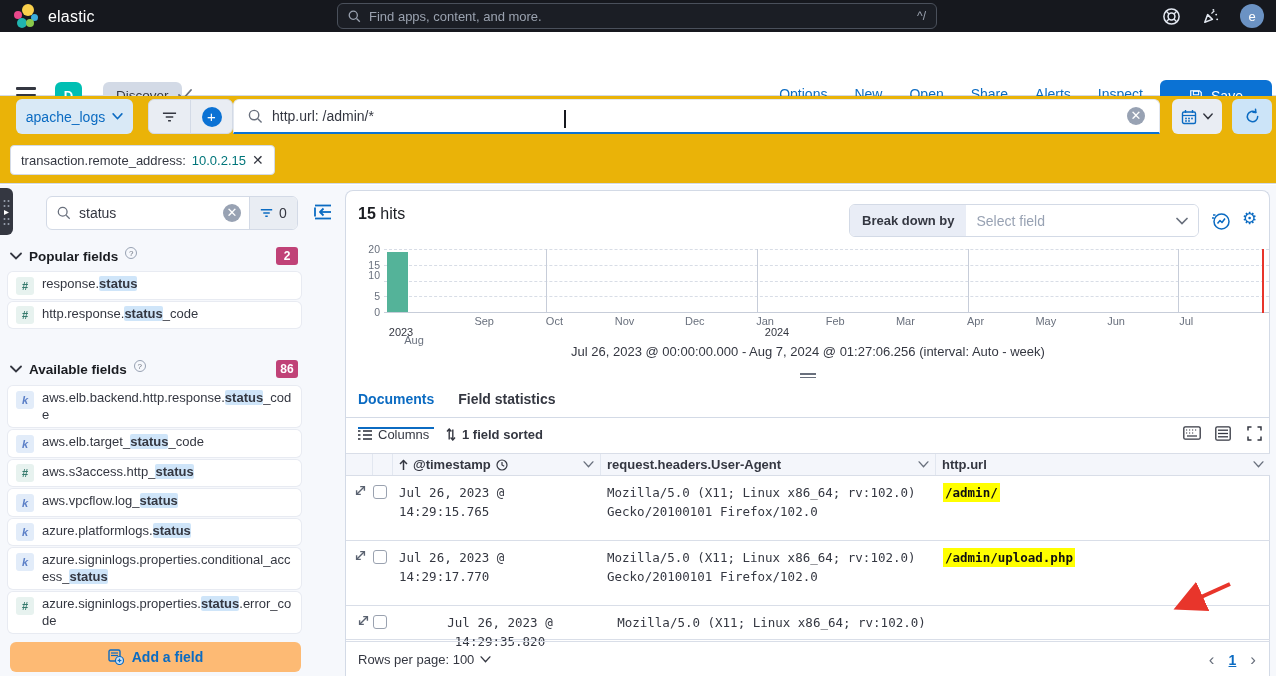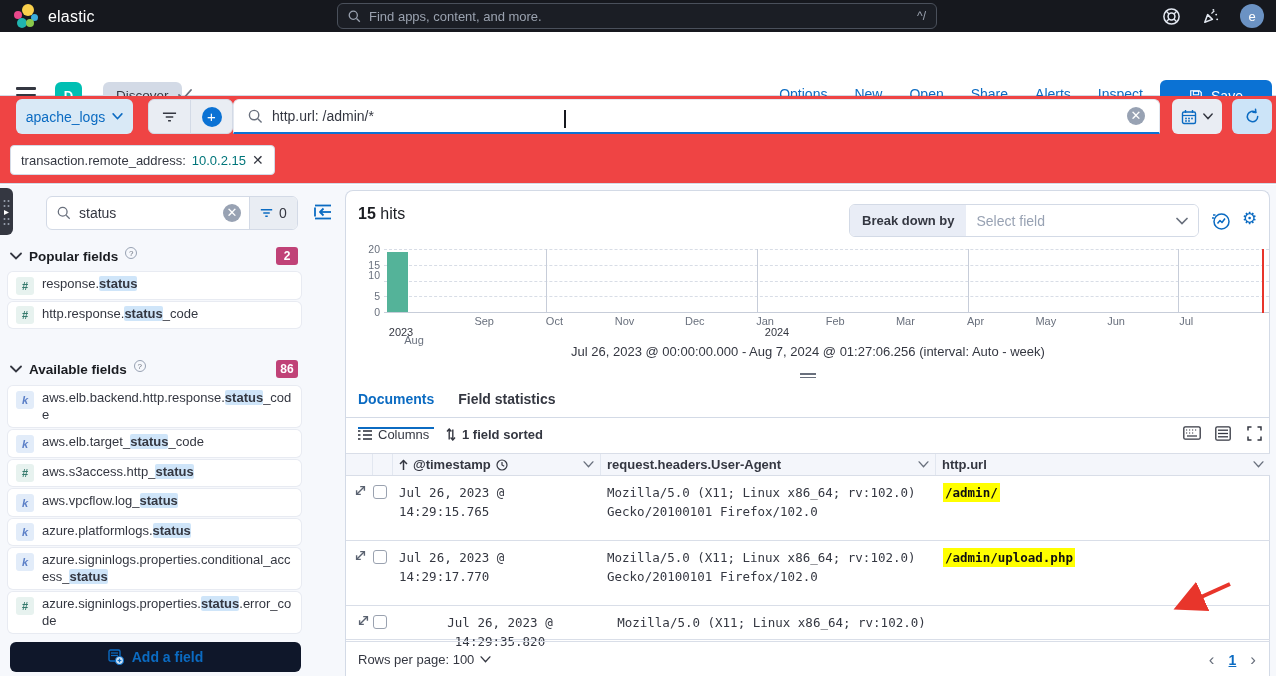--- a/index.html
+++ b/index.html
@@ -24,21 +24,21 @@
   .hamburger { position:absolute; left:16px; top:55px; width:20px; height:16px; display:flex; flex-direction:column; justify-content:space-between; cursor:pointer; }
   .hamburger i { height:2.5px; background:#343741; border-radius:1px; }
   .dbadge { position:absolute; left:55px; top:50px; width:27px; height:27px; border-radius:6px; background:#00BFB3; color:#fff; font-weight:700; font-size:13px; display:flex; align-items:center; justify-content:center; }
   .crumb { position:absolute; left:103px; top:50px; height:27px; padding:0 13px; border-radius:6px; background:#D3DAE6; color:#343741; font-size:13.5px; font-weight:500; display:flex; align-items:center; }
   .crumb-check { position:absolute; left:178px; top:57px; }
   .applinks { position:absolute; right:133px; top:54px; display:flex; gap:27px; }
   .applink { color:#0B6BC2; font-size:14px; cursor:pointer; }
   .savebtn { position:absolute; left:1160px; top:48px; width:112px; height:32px; border-radius:6px; background:#0B72D4; color:#fff; font-size:14px; display:flex; align-items:center; justify-content:center; gap:8px; cursor:pointer; }
 
   
-  .qarea { position:absolute; left:0; top:96px; width:1276px; height:88px; background:#ef4444; border-bottom:1px solid #D3DAE6; }
+  .qarea { position:absolute; left:0; top:96px; width:1276px; height:88px; background:#eab308; border-bottom:1px solid #D3DAE6; }
   .dataview { position:absolute; left:16px; top:3px; width:117px; height:35px; border-radius:6px; background:#D9E9F6; color:#0B6BC2; font-size:14px; display:flex; align-items:center; justify-content:center; gap:7px; cursor:pointer; }
   .fgroup { position:absolute; left:148px; top:3px; width:85px; height:35px; border:1px solid #D3DAE6; border-radius:6px; background:#E9EDF3; display:flex; overflow:hidden; }
   .fgroup .seg { flex:1; display:flex; align-items:center; justify-content:center; cursor:pointer; }
   .fgroup .seg + .seg { border-left:1px solid #D3DAE6; }
   .pluscircle { width:20px; height:20px; border-radius:50%; background:#0B72D4; color:#fff; font-size:15px; line-height:19px; text-align:center; }
   .qinput { position:absolute; left:233px; top:3px; width:927px; height:35px; background:#fff; border:1px solid #E3E8F0; border-bottom:2px solid #0B72D4; border-radius:6px 6px 0 0; display:flex; align-items:center; padding:0 14px; gap:9px; }
   .qtext { color:#343741; font-size:14px; }
   .caret { position:absolute; left:330px; top:10px; width:1.5px; height:18px; background:#16181E; }
   .clearbtn { margin-left:auto; width:18px; height:18px; border-radius:50%; background:#98A2B3; color:#fff; font-size:13px; line-height:17px; text-align:center; cursor:pointer; }
   .calbtn { position:absolute; left:1172px; top:3px; width:50px; height:35px; border-radius:6px; background:#E9EDF3; display:flex; align-items:center; justify-content:center; gap:6px; cursor:pointer; }
@@ -61,21 +61,21 @@
   .fieldhdr .t { font-size:13.5px; font-weight:700; color:#1A1C21; }
   .fieldhdr .q { width:12px; height:12px; border:1px solid #98A2B3; border-radius:50%; color:#69707D; font-size:8px; line-height:11px; text-align:center; margin-top:-6px; }
   .fieldhdr .badge { margin-left:auto; min-width:22px; height:18px; border-radius:3px; background:#C04277; color:#fff; font-size:12px; font-weight:700; display:flex; align-items:center; justify-content:center; padding:0 4px; }
   .flist { position:absolute; left:8px; width:293px; display:flex; flex-direction:column; gap:3px; }
   .field-item { background:#fff; border-radius:5px; box-shadow:0 0 0 1px #E8EBF2; padding:4px 8px; display:flex; gap:8px; align-items:flex-start; cursor:pointer; }
   .ficon { flex:none; width:18px; height:18px; border-radius:3px; font-size:11px; font-weight:700; display:flex; align-items:center; justify-content:center; margin-top:0.5px; }
   .ficon.number { background:#E7F2EF; color:#357A6D; }
   .ficon.keyword { background:#E2ECF9; color:#5B7FC7; font-style:italic; }
   .ftext { font-size:13px; line-height:16.5px; color:#343741; word-break:break-all; width:251px; }
   .ftext b.match { font-weight:700; background:#CFE5F9; border-radius:2px; }
-  .addfield { position:absolute; left:10px; top:642px; width:291px; height:30px; border-radius:6px; background:#0f172a; color:#0B6BC2; font-size:14px; font-weight:600; display:flex; align-items:center; justify-content:center; gap:8px; cursor:pointer; }
+  .addfield { position:absolute; left:10px; top:642px; width:291px; height:30px; border-radius:6px; background:#fdba74; color:#0B6BC2; font-size:14px; font-weight:600; display:flex; align-items:center; justify-content:center; gap:8px; cursor:pointer; }
 
   
   .panel { position:absolute; left:345px; top:190px; width:925px; height:486px; background:#fff; border:1px solid #D3DAE6; border-bottom:none; border-radius:8px 8px 0 0; }
   .hits { position:absolute; left:12px; top:14px; font-size:16px; color:#1A1C21; }
   .hits b { font-weight:700; }
   .breakdown { position:absolute; left:503px; top:13px; width:350px; height:33px; border:1px solid #D3DAE6; border-radius:6px; display:flex; overflow:hidden; }
   .breakdown .lbl { background:#E9EDF6; padding:0 12px; display:flex; align-items:center; font-size:13px; font-weight:700; color:#343741; }
   .breakdown .fld { flex:1; background:#fff; display:flex; align-items:center; padding:0 10px; gap:8px; cursor:pointer; }
   .breakdown .fld .ph { color:#98A2B3; font-size:14px; }
   .breakdown .fld svg { margin-left:auto; }

